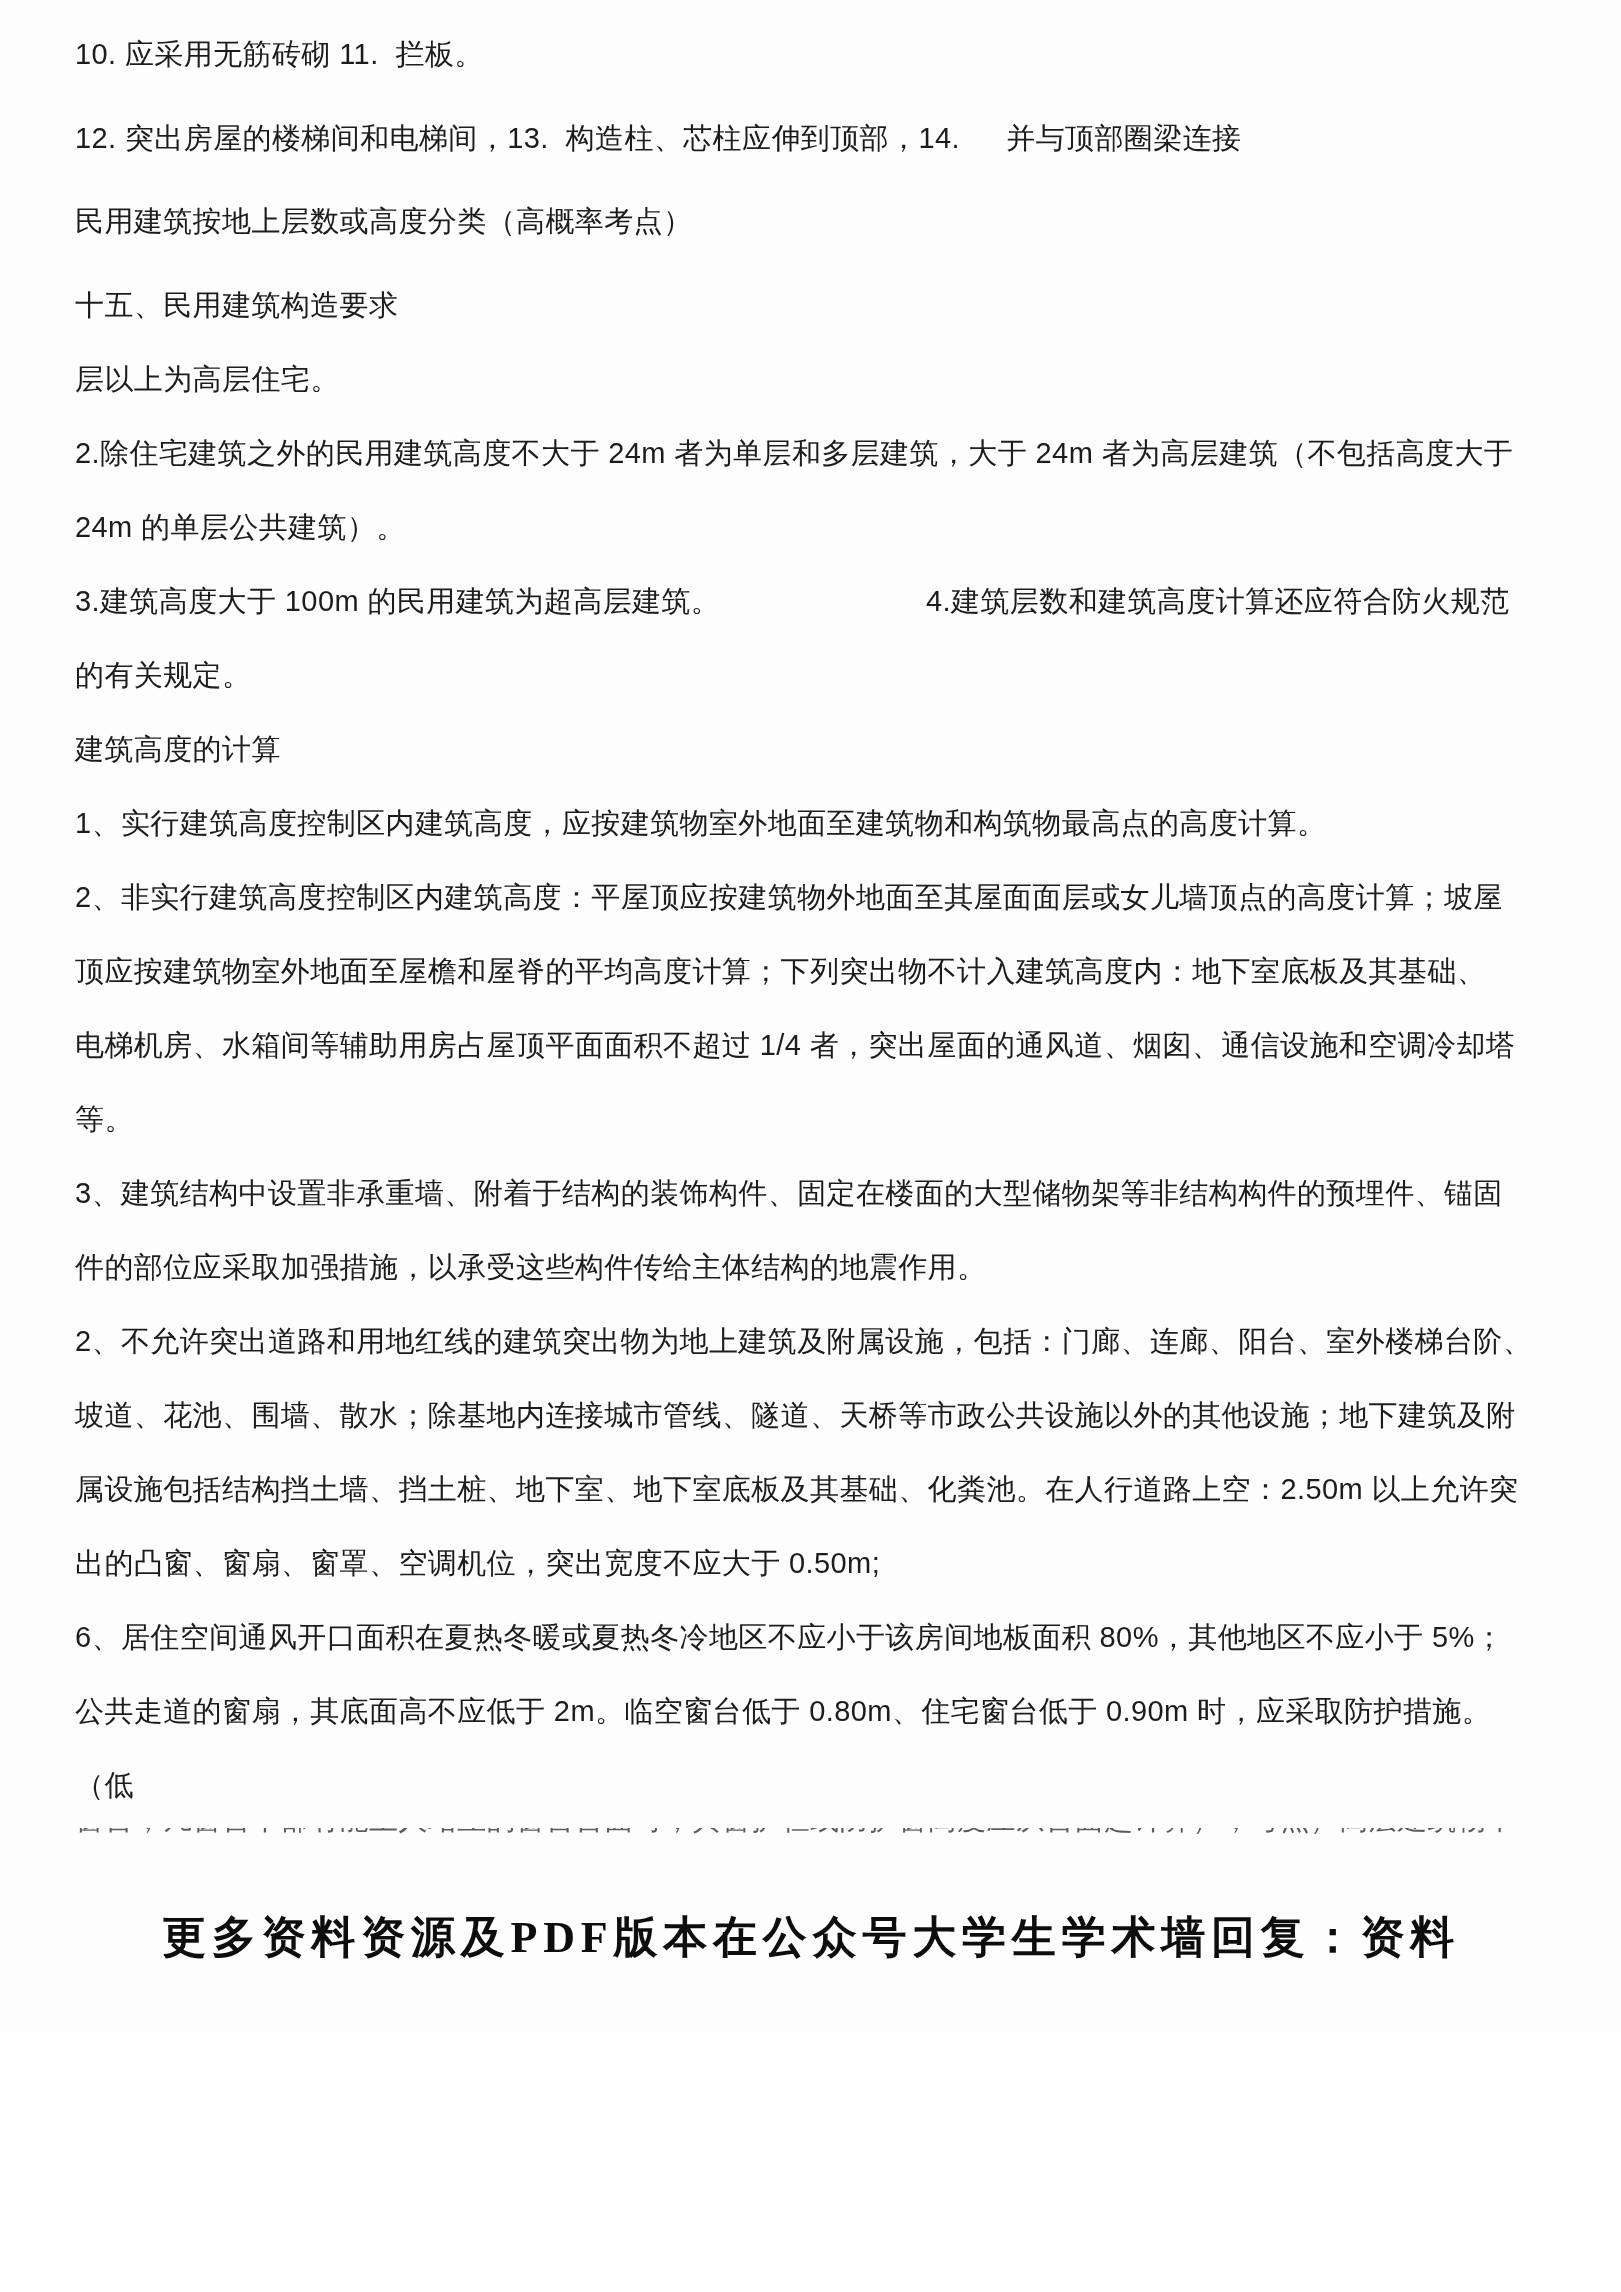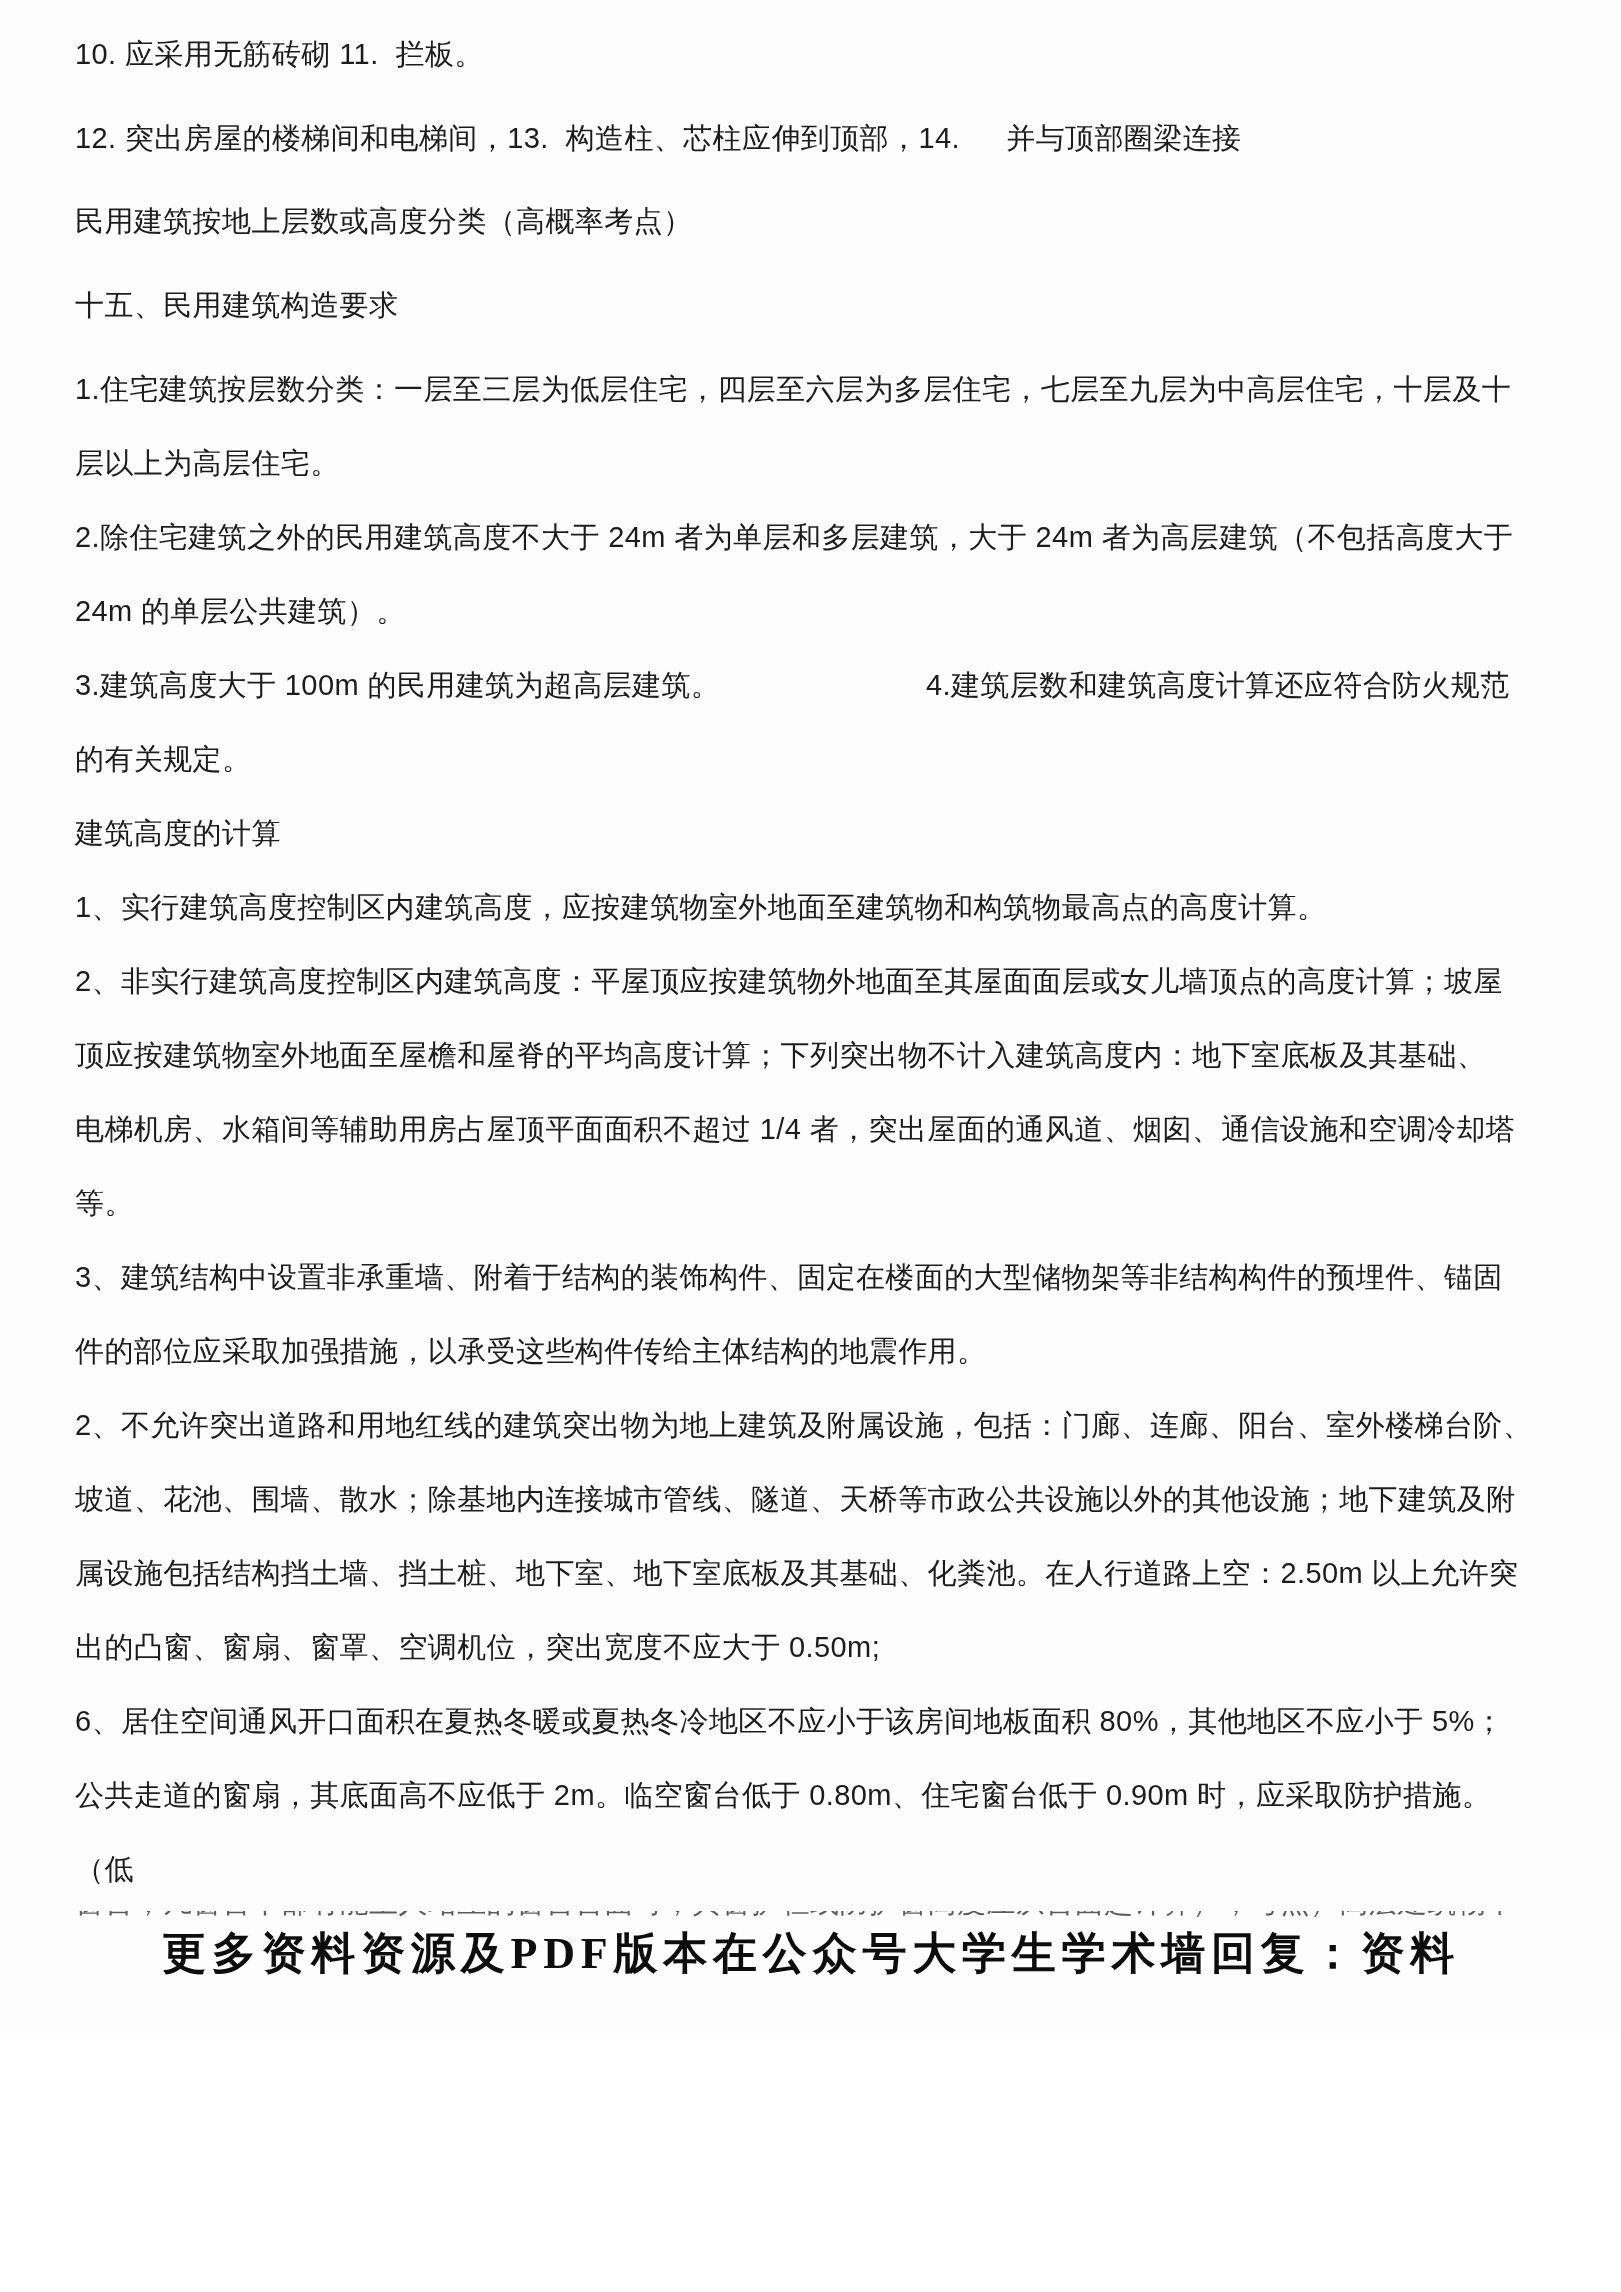--- a/index.html
+++ b/index.html
@@ -56,21 +56,21 @@
     line-height: 74px;
     letter-spacing: 0.4px;
     color: #1c1c1c;
     white-space: nowrap;
     opacity: 0.72;
   }
   .footer {
     position: absolute;
     left: 0;
     right: 0;
-    bottom: 50px;
+    bottom: 66px;
     text-align: center;
   }
   .footer-text {
     display: inline-block;
     font-family: "Liberation Serif", "DejaVu Serif", serif;
     font-weight: bold;
     font-size: 44px;
     letter-spacing: 5.8px;
     color: #0d0d0d;
     white-space: nowrap;
@@ -83,21 +83,20 @@
   <div class="doc-body">
 
     <p class="para">10. 应采用无筋砖砌 11.  拦板。</p>
 
     <p class="para gap-sm">12. 突出房屋的楼梯间和电梯间，13.  构造柱、芯柱应伸到顶部，14.　  并与顶部圈梁连接</p>
 
     <p class="para gap-sm">民用建筑按地上层数或高度分类（高概率考点）</p>
 
     <p class="para heading gap-sm">十五、民用建筑构造要求</p>
 
-    <p class="para gap-sm">1.住宅建筑按层数分类：一层至三层为低层住宅，四层至六层为多层住宅，七层至九层为中高层住宅，十层及十</p>
 
     <p class="para">层以上为高层住宅。</p>
 
     <p class="para">2.除住宅建筑之外的民用建筑高度不大于 24m 者为单层和多层建筑，大于 24m 者为高层建筑（不包括高度大于</p>
 
     <p class="para">24m 的单层公共建筑）。</p>
 
     <p class="para">3.建筑高度大于 100m 的民用建筑为超高层建筑。　　　　　　　4.建筑层数和建筑高度计算还应符合防火规范</p>
 
     <p class="para">的有关规定。</p>

